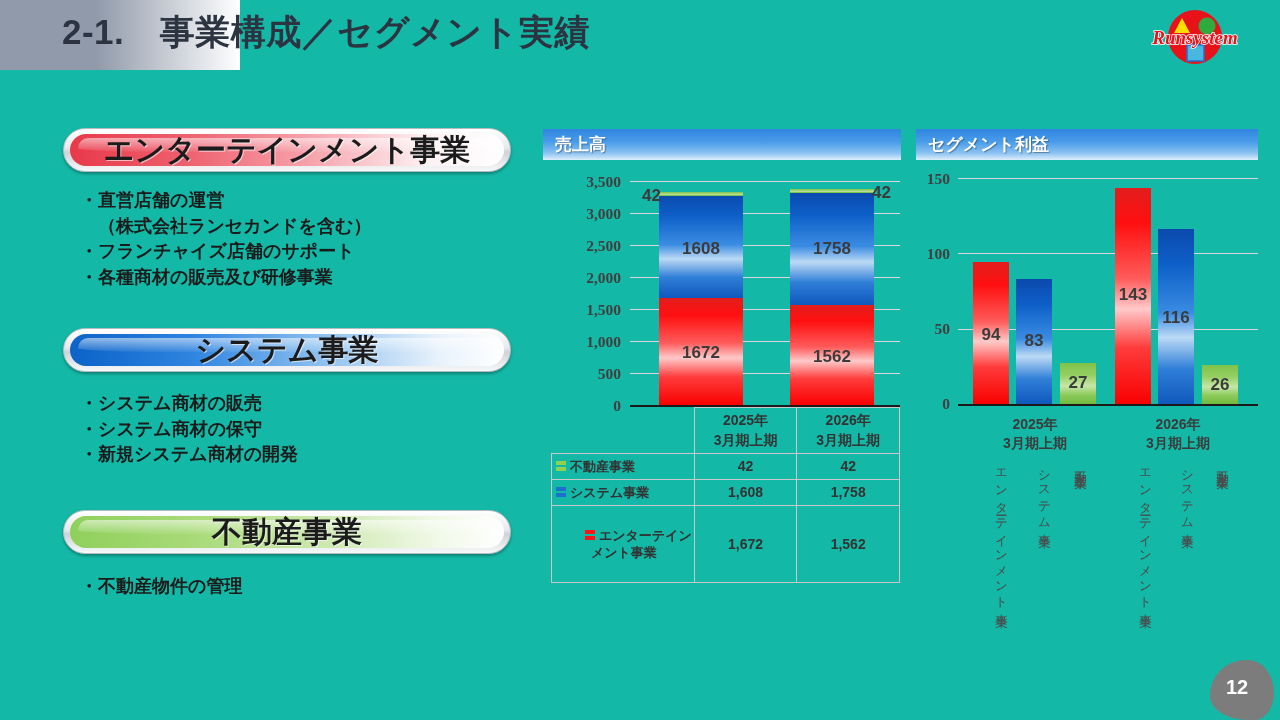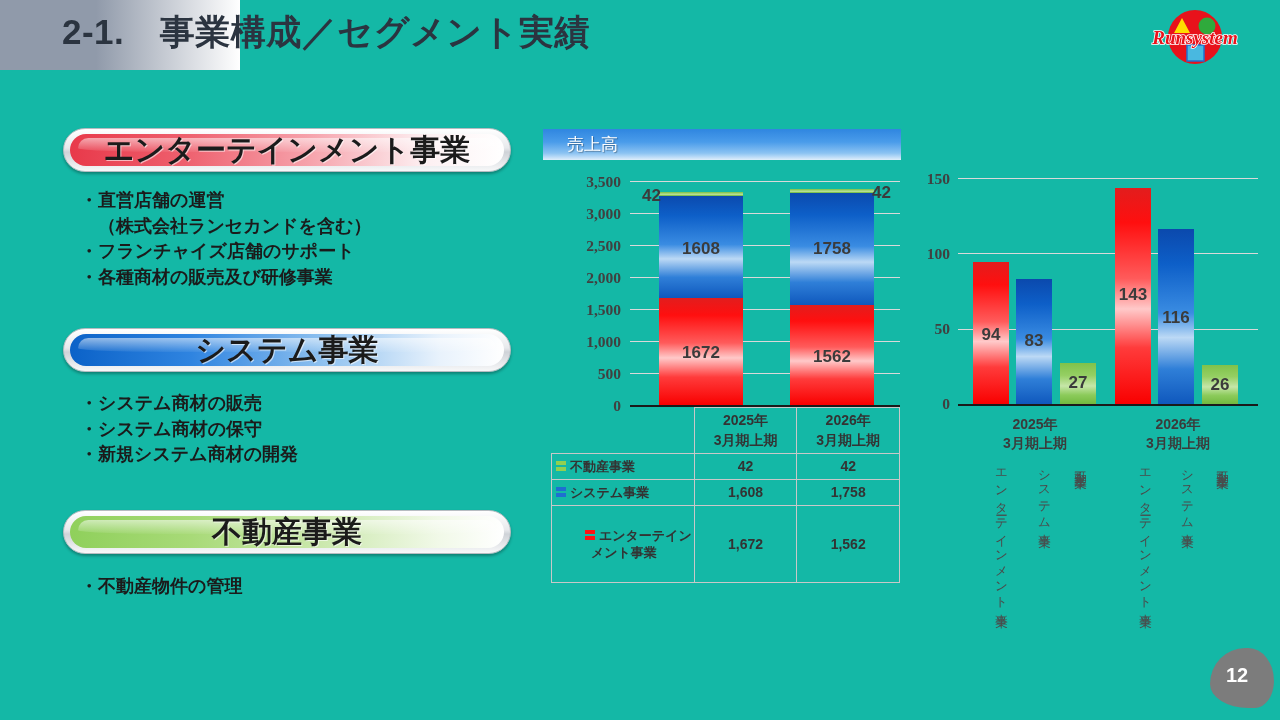--- a/index.html
+++ b/index.html
@@ -60,22 +60,22 @@
     white-space: pre;
   }
 
   
   .panel-head {
     position: absolute; height: 31px;
     background: linear-gradient(to bottom, #2f86e0 0%, #4a9cea 42%, #8cc3f2 78%, #dfeefb 100%);
     display: flex; align-items: center;
   }
   .panel-head span {
-    color: #ffffff; font-size: 17px; font-weight: normal;
-    margin-left: 24px; text-shadow: 1px 1px 1px rgba(0,0,0,.35);
+    color: #ffffff; font-size: 17px; font-weight: bold;
+    margin-left: 12px; text-shadow: 1px 1px 1px rgba(0,0,0,.35);
     white-space: nowrap;
   }
 
   .axis-label {
     position: absolute; font-size: 15.5px; font-weight: bold;
     color: #404040; text-align: right; white-space: nowrap; font-family: Liberation Serif, serif;
   }
   .gridline { position: absolute; height: 1px; background: #d9d9d9; }
   .axisline { position: absolute; height: 2px; background: #1a1a1a; }
 
@@ -116,21 +116,21 @@
     font-size: 12.5px; color: #4a4a4a; letter-spacing: 1.5px;
     white-space: nowrap; line-height: 1;
   }
   .xcat {
     position: absolute; font-size: 14px; font-weight: bold; color: #3b3b3b;
     text-align: center; line-height: 1.35; white-space: pre;
   }
 
   
   .pageno {
-    position: absolute; right: 6px; bottom: 12px; width: 64px; height: 60px;
+    position: absolute; right: 6px; bottom: 0px; width: 64px; height: 60px;
     background: #7c7c7c;
     border-radius: 55% 40% 30% 60% / 60% 55% 45% 40%;
   }
   .pageno span {
     position: absolute; left: 0; right: 10px; top: 16px;
     text-align: center; color: #fff; font-size: 20px; font-weight: bold;
   }
 </style>
 </head>
 <body>
@@ -240,20 +240,23 @@
       <td class="cat" style="white-space:pre; text-align:center;">
         <span class="lgd lgd-red"><i></i><i></i></span><span>エンターテイン
 メント事業</span>
       </td>
       <td>1,672</td>
       <td>1,562</td>
     </tr>
   </tbody>
     </table>
 
+  <div class="panel-head" style="left:916px; top:129px; width:342px;">
+    <span>セグメント利益</span>
+  </div>
 
   <div class="axis-label" style="left:912px; top:170px; width:38px;">150</div>
   <div class="axis-label" style="left:912px; top:245px; width:38px;">100</div>
   <div class="axis-label" style="left:912px; top:320px; width:38px;">50</div>
   <div class="axis-label" style="left:912px; top:395px; width:38px;">0</div>
 
   <div class="gridline" style="left:958px; top:178px; width:300px;"></div>
   <div class="gridline" style="left:958px; top:253px; width:300px;"></div>
   <div class="gridline" style="left:958px; top:329px; width:300px;"></div>
   <div class="axisline" style="left:958px; top:404px; width:300px;"></div>

